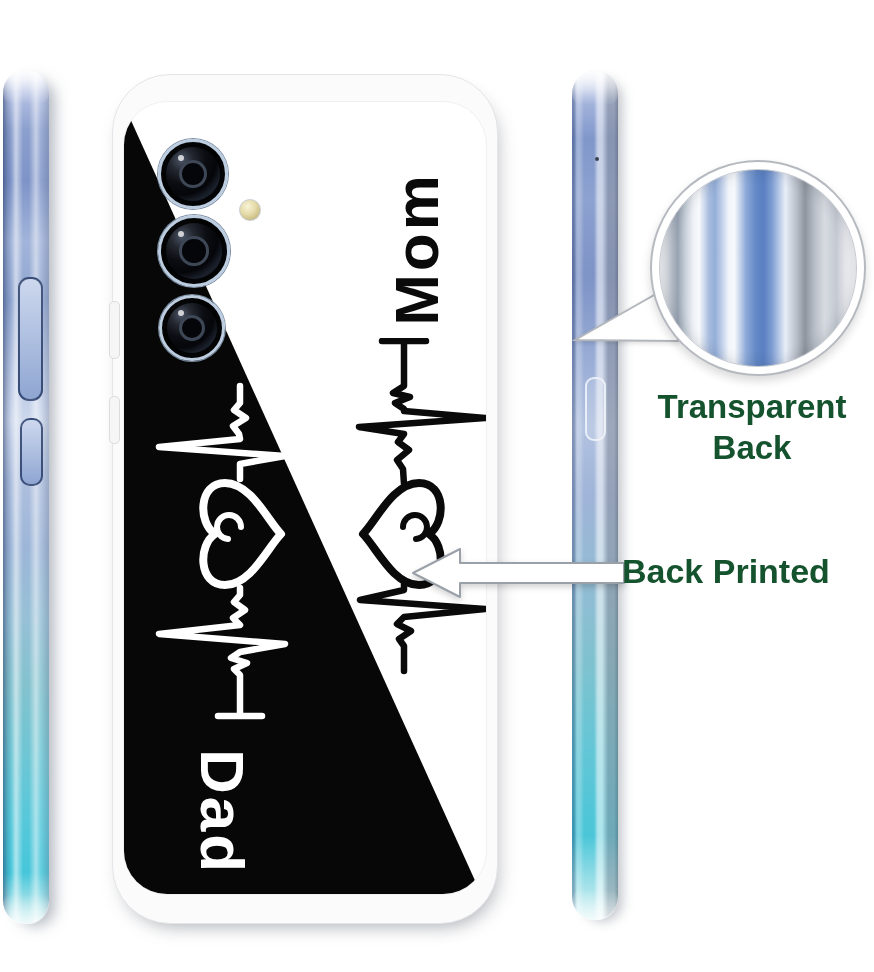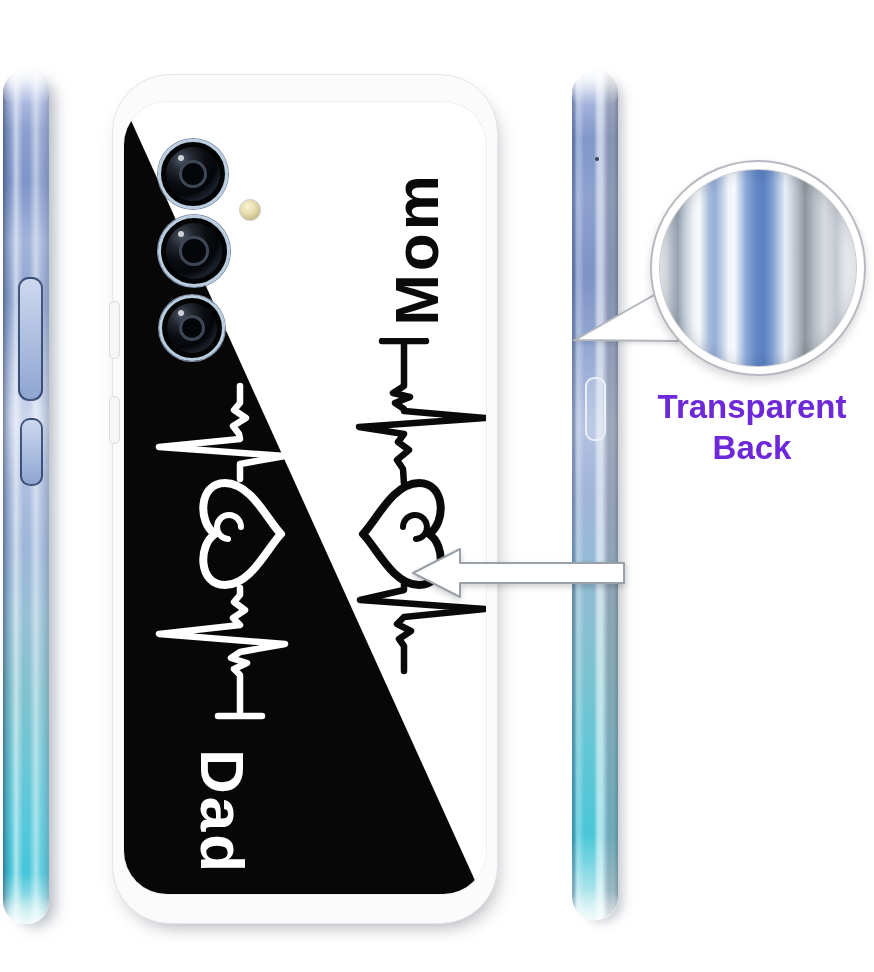--- a/index.html
+++ b/index.html
@@ -69,21 +69,21 @@
   .pointer-svg{position:absolute;left:570px;top:280px;display:block;filter:drop-shadow(0 2px 2px rgba(0,0,0,.12));}
   .magnifier{position:absolute;left:650px;top:160px;width:212px;height:212px;border-radius:50%;
     background:#ffffff;border:2px solid #b6bac0;box-shadow:0 5px 10px rgba(0,0,0,.15);}
   .magnifier-inner{position:absolute;inset:7px;border-radius:50%;border:1px solid #c6cad0;
     background:linear-gradient(90deg,
       #f2f3f5 0%,#dadde2 3%,#aab3c0 7%,#98a3b2 9%,#c8d0da 13%,#eef1f5 17%,#f8fafc 20%,
       #a9bcde 25%,#93aed8 28%,#b8c9e6 31%,#f0f5fa 35%,#f6f9fc 38%,#8ca8d8 44%,#6288c6 49%,
       #5a80c2 53%,#7d9cd2 57%,#aabfe2 60%,#e8eef8 64%,#b6bcc6 70%,#8f959e 74%,#b9bfc8 79%,
       #d7dbe1 84%,#c5cad2 90%,#e8eaee 95%,#f4f5f7 100%);
     box-shadow:inset 0 0 14px rgba(40,45,60,.18);}
-  .callout-text{position:absolute;color:#6d28d9;font-weight:bold;}
+  .callout-text{position:absolute;color:#14532d;font-weight:bold;}
   .transparent-side{left:640px;top:386px;width:224px;text-align:center;font-size:33px;line-height:41px;}
   .back-printed{left:622px;top:551px;font-size:34px;line-height:40px;white-space:nowrap;}
   .arrow-svg{position:absolute;left:408px;top:545px;display:block;filter:drop-shadow(0 3px 3px rgba(0,0,0,.18));}
 </style>
 </head>
 <body>
 
 <div class="stage">
 
   <div class="phone phone-left">
@@ -142,14 +142,15 @@
   </div>
 
   <div class="callout-text transparent-side">
     <div>Transparent</div>
     <div>Back</div>
   </div>
 
   <svg class="arrow-svg" width="225" height="56" viewBox="0 0 225 56">
     <polygon points="5,28 52,4 52,18 216,18 216,38 52,38 52,52" fill="#ffffff" stroke="#9aa0a8" stroke-width="2" stroke-linejoin="round"></polygon>
   </svg>
+  <div class="callout-text back-printed">Back Printed</div>
 
 </div>
 
 </body></html>

